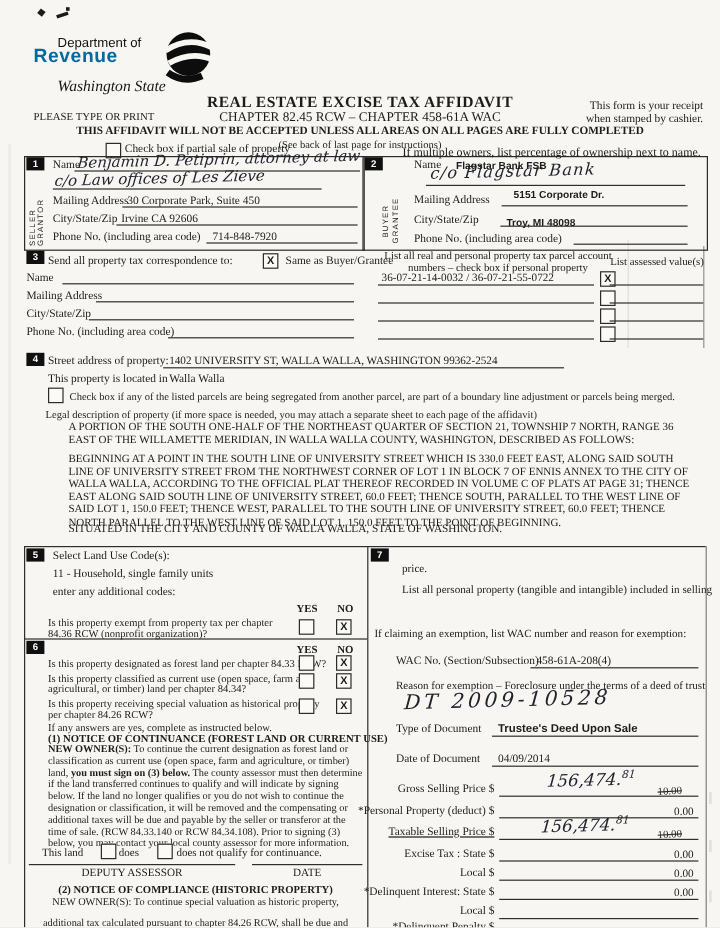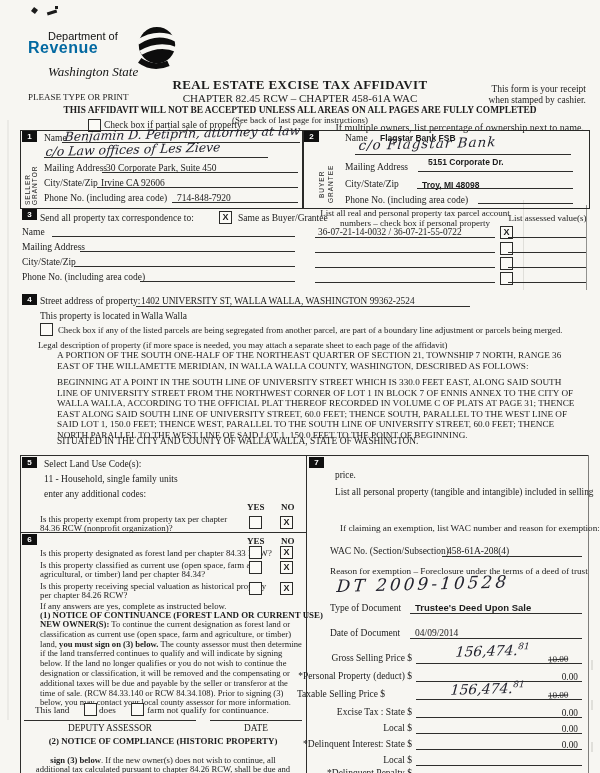--- a/index.html
+++ b/index.html
@@ -182,35 +182,33 @@
   <span class="cb" style="left:280px;top:582px;"><span>X</span></span>
   <div class="lbl sm" style="left:40px;top:601px;">If any answers are yes, complete as instructed below.</div>
   <div class="lbl b" style="left:40px;top:610px;font-size:8.9px;">(1) NOTICE OF CONTINUANCE (FOREST LAND OR CURRENT USE)</div>
   <div class="abs wrap" style="left:40px;top:620px;width:264px;font-size:8.6px;line-height:9.8px;">
     <span class="b">NEW OWNER(S):</span><span> To continue the current designation as forest land or classification as current use (open space, farm and agriculture, or timber) land, </span><span class="b">you must sign on (3) below.</span><span> The county assessor must then determine if the land transferred continues to qualify and will indicate by signing below. If the land no longer qualifies or you do not wish to continue the designation or classification, it will be removed and the compensating or additional taxes will be due and payable by the seller or transferor at the time of sale. (RCW 84.33.140 or RCW 84.34.108). Prior to signing (3) below, you may contact your local county assessor for more information.</span>
   </div>
   <div class="lbl" style="left:35px;top:705px;font-size:9.2px;">This land</div>
   <span class="cb" style="left:84px;top:703px;"></span>
   <div class="lbl" style="left:99px;top:705px;font-size:9.2px;">does</div>
   <span class="cb" style="left:131px;top:703px;"></span>
-  <div class="lbl" style="left:147px;top:705px;font-size:9.2px;">farm not qualify for continuance.</div>
+  <div class="lbl" style="left:147px;top:705px;font-size:9.2px;">does not qualify for continuance.</div>
   <div class="line" style="left:24px;top:720px;width:172px;"></div>
   <div class="line" style="left:210px;top:720px;width:92px;"></div>
   <div class="abs center" style="left:24px;top:723px;width:172px;font-size:9.3px;">DEPUTY ASSESSOR</div>
   <div class="abs center" style="left:210px;top:723px;width:92px;font-size:9.3px;">DATE</div>
   <div class="abs center b" style="left:22px;top:736px;width:282px;font-size:8.9px;">(2) NOTICE OF COMPLIANCE (HISTORIC PROPERTY)</div>
-  <div class="abs center" style="left:22px;top:755px;width:282px;font-size:8.6px;">
-    <span class="b">sign (3) below</span><span>. If the new owner(s) does not wish to continue, all</span>
-  </div>
+  <div class="abs center" style="left:22px;top:746px;width:282px;font-size:8.6px;">NEW OWNER(S): To continue special valuation as historic property,</div>
   <div class="abs center" style="left:22px;top:764px;width:282px;font-size:8.6px;">additional tax calculated pursuant to chapter 84.26 RCW, shall be due and</div>
 
   <div class="badge" style="left:309px;top:457px;">7</div>
   <div class="lbl" style="left:335px;top:459px;font-size:9.3px;margin-top:28px;">List all personal property (tangible and intangible) included in selling</div>
   <div class="lbl" style="left:335px;top:470px;font-size:9.3px;">price.</div>
-  <div class="lbl" style="left:340px;top:523px;font-size:9.2px;">If claiming an exemption, list WAC number and reason for exemption:</div>
+  <div class="lbl" style="left:312px;top:523px;font-size:9.2px;">If claiming an exemption, list WAC number and reason for exemption:</div>
   <div class="lbl" style="left:330px;top:546px;">WAC No. (Section/Subsection)</div>
   <div class="lbl" style="left:447px;top:546px;">458-61A-208(4)</div>
   <div class="line" style="left:442px;top:556px;width:140px;"></div>
   <div class="lbl" style="left:330px;top:566px;font-size:9.2px;">Reason for exemption – Foreclosure under the terms of a deed of trust</div>
   <div class="abs" style="left:336px;top:576px;"><span class="hw" style="font-size:17px;letter-spacing:3px;">DT 2009-10528</span></div>
   <div class="lbl" style="left:330px;top:603px;">Type of Document</div>
   <div class="sans abs" style="left:415px;top:602px;font-size:9.5px;font-weight:bold;">Trustee's Deed Upon Sale</div>
   <div class="line" style="left:410px;top:613px;width:172px;"></div>
   <div class="lbl" style="left:330px;top:628px;">Date of Document</div>
   <div class="lbl" style="left:415px;top:628px;">04/09/2014</div>
@@ -218,21 +216,21 @@
 
   <div class="abs" style="left:270px;top:653px;width:142px;text-align:right;font-size:9.5px;">Gross Selling Price $</div>
   <div class="line" style="left:416px;top:663px;width:166px;"></div>
   <div class="abs" style="left:455px;top:643px;"><span class="hw" style="font-size:14px;"><span>156,474.</span><sup style="font-size:9px;">81</sup></span></div>
   <div class="abs" style="left:548px;top:654px;font-size:9px;"><span class="struck">10.00</span></div>
 
   <div class="abs" style="left:270px;top:671px;width:142px;text-align:right;font-size:9.5px;">*Personal Property (deduct) $</div>
   <div class="line" style="left:416px;top:681px;width:166px;"></div>
   <div class="abs" style="left:520px;top:672px;width:58px;text-align:right;font-size:9.3px;">0.00</div>
 
-  <div class="abs" style="left:270px;top:689px;width:142px;text-align:center;font-size:9.5px;">Taxable Selling Price $</div>
+  <div class="abs" style="left:270px;top:689px;width:142px;text-align:right;font-size:9.5px;text-decoration:underline;">Taxable Selling Price $</div>
   <div class="line" style="left:416px;top:699px;width:166px;"></div>
   <div class="abs" style="left:450px;top:681px;"><span class="hw" style="font-size:14px;"><span>156,474.</span><sup style="font-size:9px;">81</sup></span></div>
   <div class="abs" style="left:548px;top:690px;font-size:9px;"><span class="struck">10.00</span></div>
 
   <div class="abs" style="left:270px;top:707px;width:142px;text-align:right;font-size:9.5px;">Excise Tax : State $</div>
   <div class="line" style="left:416px;top:717px;width:166px;"></div>
   <div class="abs" style="left:520px;top:708px;width:58px;text-align:right;font-size:9.3px;">0.00</div>
 
   <div class="abs" style="left:270px;top:723px;width:142px;text-align:right;font-size:9.5px;">Local $</div>
   <div class="line" style="left:416px;top:733px;width:166px;"></div>

